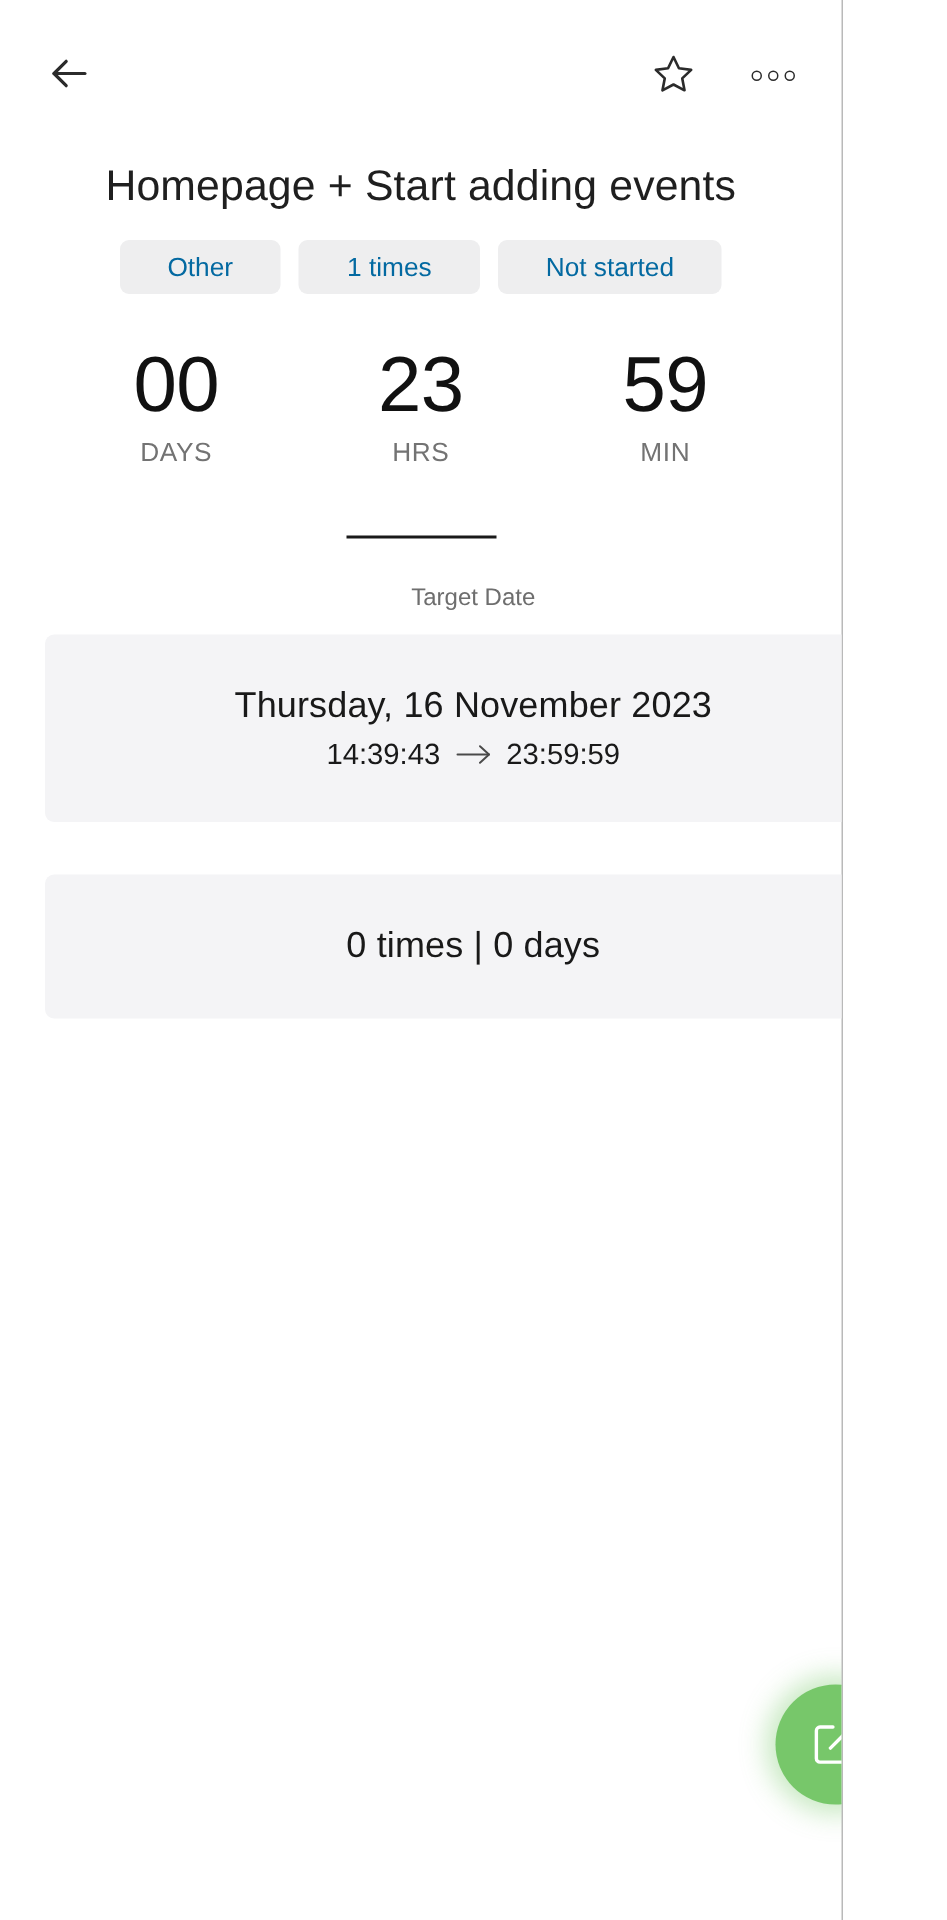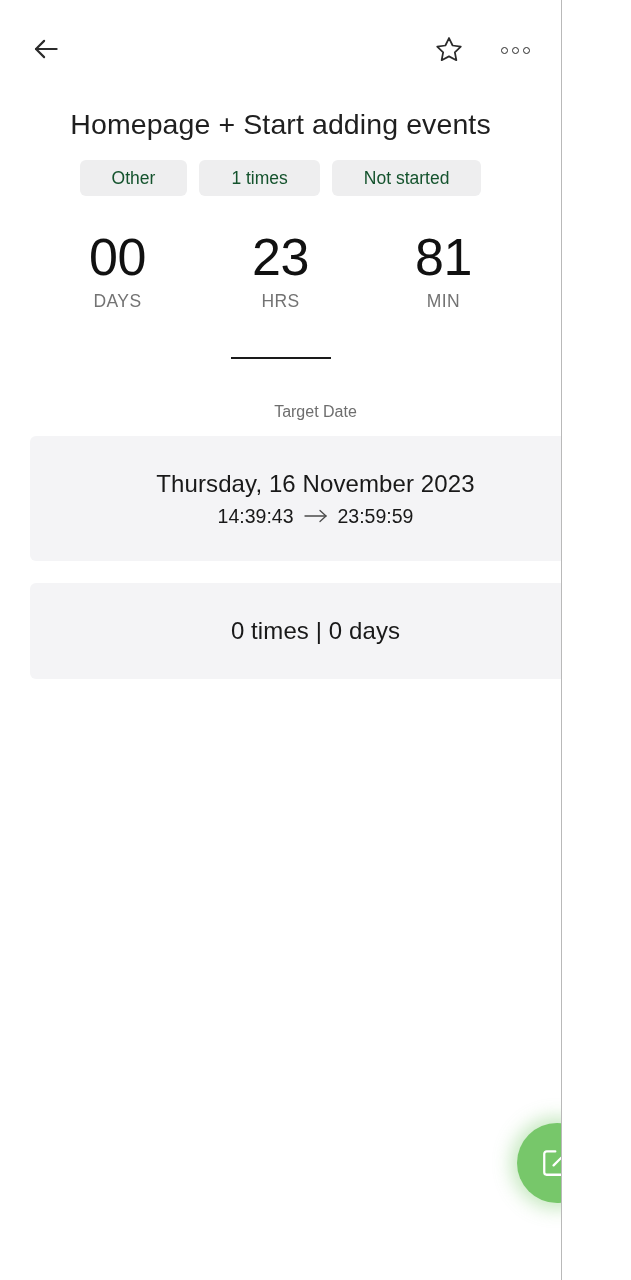--- a/index.html
+++ b/index.html
@@ -94,21 +94,21 @@
     justify-content: center;
     align-items: center;
     gap: 12px;
   }
   .chip {
     background: #eeeeef;
     border-radius: 6px;
     padding: 7px 32px;
     font-size: 17.5px;
     line-height: 22px;
-    color: #14532d;
+    color: #0369a1;
     white-space: nowrap;
     border: 0;
     font-family: "Liberation Sans", sans-serif;
     cursor: pointer;
   }
 
   
   .countdown {
     position: absolute;
     top: 226px;
@@ -270,28 +270,28 @@
   <div class="countdown">
     <div class="cd-cell">
       <div class="cd-value">00</div>
       <div class="cd-label">DAYS</div>
     </div>
     <div class="cd-cell">
       <div class="cd-value">23</div>
       <div class="cd-label">HRS</div>
     </div>
     <div class="cd-cell">
-      <div class="cd-value">81</div>
+      <div class="cd-value">59</div>
       <div class="cd-label">MIN</div>
     </div>
   </div>
 
   <div class="cd-divider"></div>
 
-  <div class="section" style="top: 401px;">
+  <div class="section" style="top: 388px;">
     <div class="section-label">Target Date</div>
     <div class="card card-target">
       <div class="target-date">Thursday, 16 November 2023</div>
       <div class="target-times">
         <span>14:39:43</span>
         <span class="arrow-glyph">
           <svg width="24" height="16" viewBox="0 0 24 16" fill="none" stroke="#4a4a4a" stroke-width="1.3" stroke-linecap="round" stroke-linejoin="round">
             <line x1="1" y1="8" x2="22" y2="8"></line>
             <polyline points="16,2.5 22,8 16,13.5"></polyline>
           </svg>

